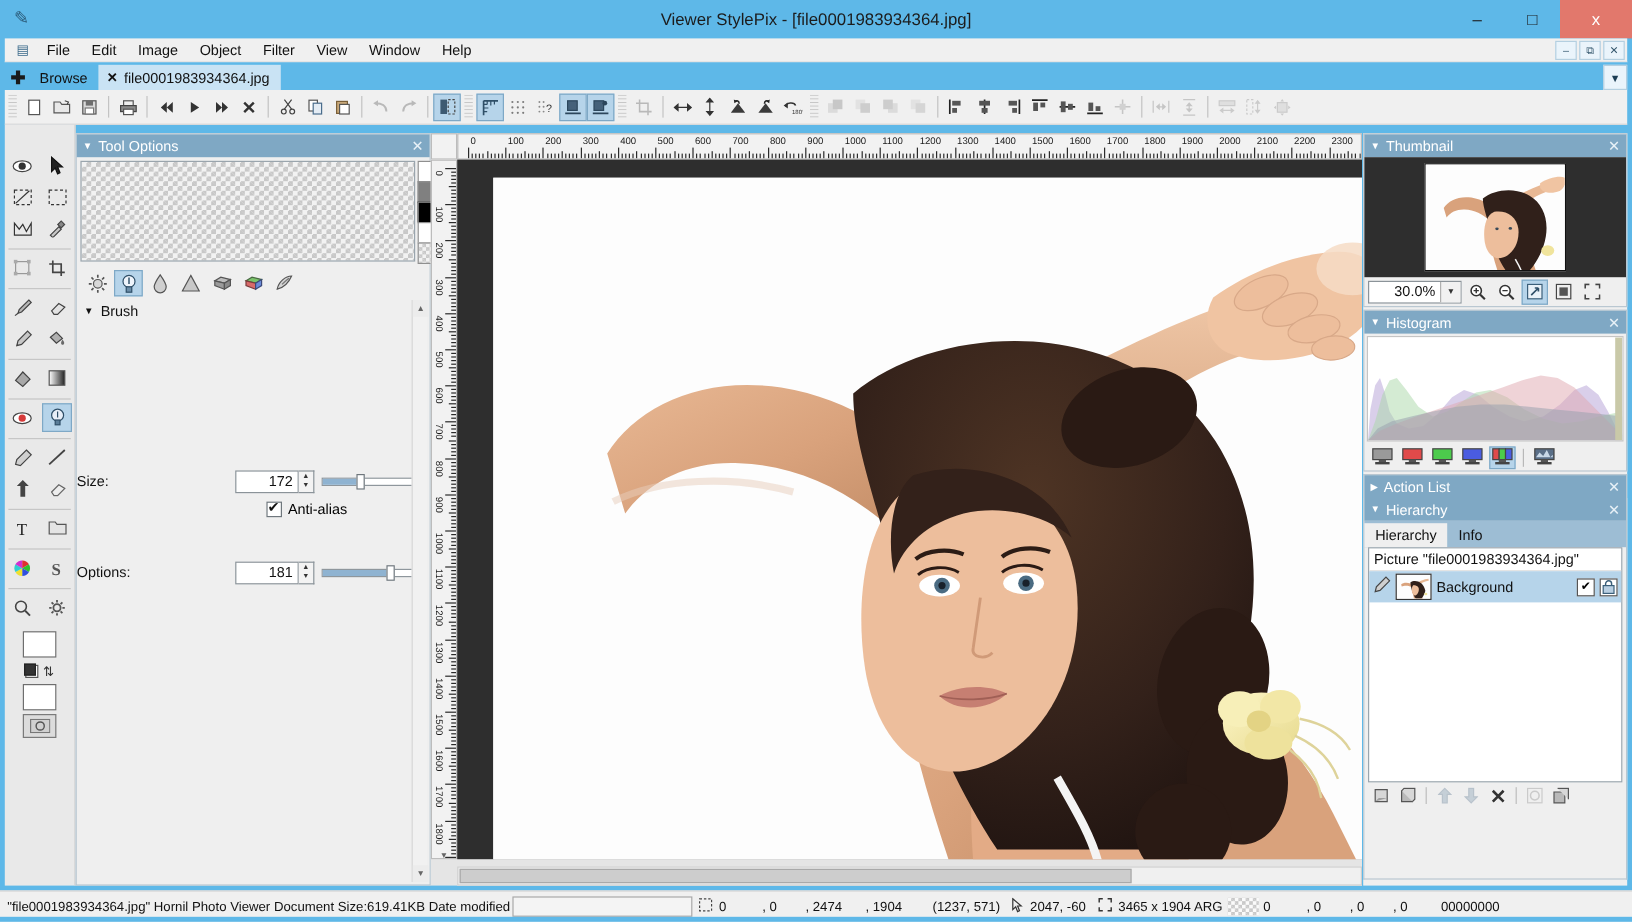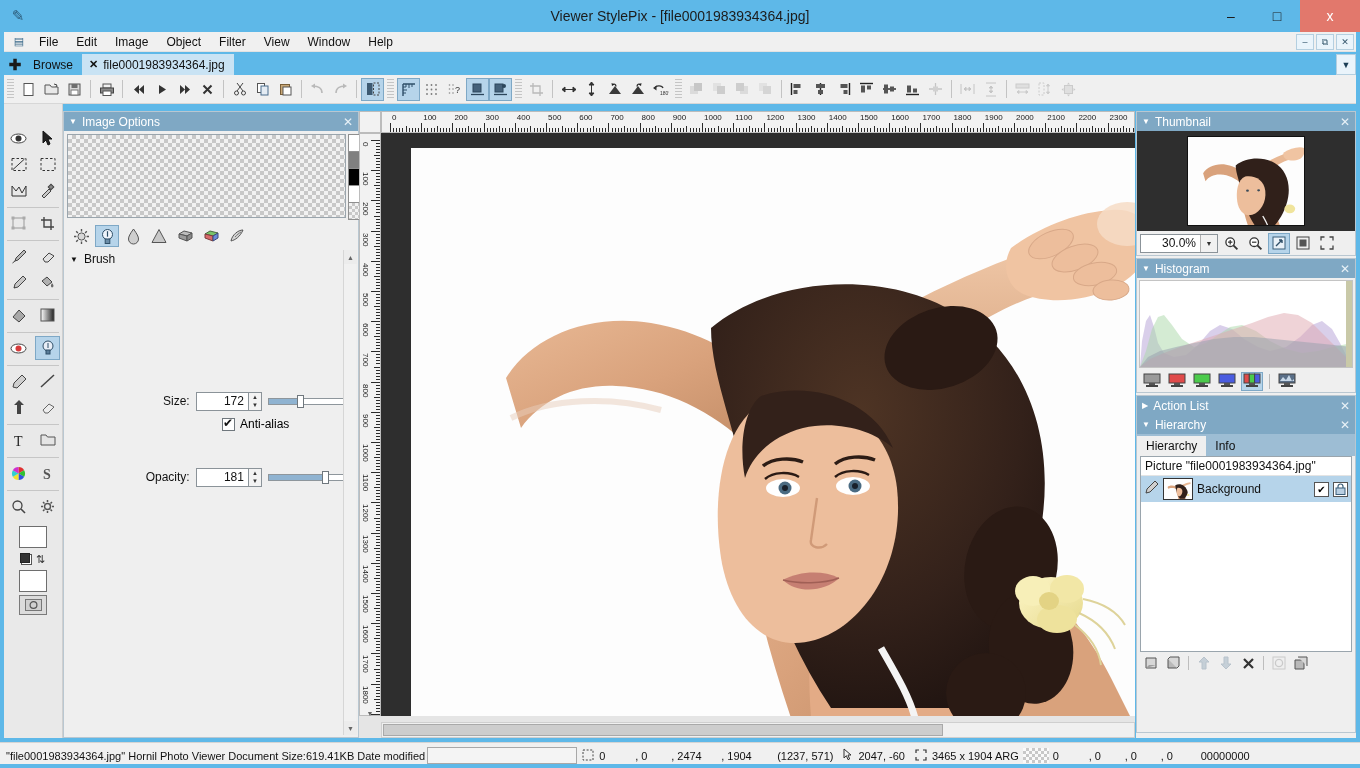--- a/index.html
+++ b/index.html
@@ -162,21 +162,21 @@
     width: 13px; height: 14px; display: flex; align-items: center; justify-content: center;
     font-size: 7px; color: #666; background: #ececec;
   }
   .opt-scrollbar .sb-dn { position: absolute; bottom: 0; }
 
   .field-row {
     position: absolute; left: 0; width: 290px; height: 22px;
     display: flex; align-items: center;
   }
   .field-label {
-    width: 155px; text-align: right; padding-right: 6px; font-size: 12px; color: #111;
+    width: 155px; text-align: left; padding-right: 6px; font-size: 12px; color: #111;
   }
   .numbox {
     width: 62px; height: 19px; border: 1px solid #8b9399; background: #fff;
     text-align: right; padding-right: 4px; font-size: 12px; line-height: 17px; color: #111;
   }
   .spinner {
     width: 15px; height: 19px; border: 1px solid #8b9399; border-left: none; background: #f3f3f3;
     display: flex; flex-direction: column;
   }
   .spinner span { flex: 1; display: flex; align-items: center; justify-content: center; font-size: 6px; color: #333; }
@@ -803,21 +803,21 @@
             <rect x="0.5" y="0.5" width="16" height="11" fill="#d0d0d0" stroke="#777"></rect>
             <circle cx="8.5" cy="6" r="3.4" fill="none" stroke="#555" stroke-width="1.2"></circle>
           </svg>
       </div>
     </div>
   </div>
 
   <div class="tooloptions">
     <div class="panel-head">
       <span class="arrow">▼</span>
-      <span class="ttl">Image Options</span>
+      <span class="ttl">Tool Options</span>
       <span class="x">✕</span>
     </div>
     <div class="checker"></div>
     <div class="swatch-col">
       <div style="background:#ffffff"></div>
       <div style="background:#808080"></div>
       <div style="background:#000000"></div>
       <div style="background:#ffffff"></div>
       <div style="background-image:linear-gradient(45deg,#c8c8c8 25%,transparent 25%,transparent 75%,#c8c8c8 75%),linear-gradient(45deg,#c8c8c8 25%,transparent 25%,transparent 75%,#c8c8c8 75%);background-size:6px 6px;background-position:0 0,3px 3px;background-color:#f2f2f2;"></div>
     </div>
@@ -890,21 +890,21 @@
       <span class="reset-ico">↺</span>
     </div>
 
     <div class="checkrow">
       <span class="chkbox"></span>
       <span>Anti-alias</span>
     </div>
 
 
     <div class="field-row" style="top:354px;">
-      <div class="field-label">Opacity:</div>
+      <div class="field-label">Options:</div>
       <div class="numbox">181</div>
       <div class="spinner">
           <span>▲</span>
           <span>▼</span>
         </div>
       <div class="slider">
         <div class="track"></div>
           <div class="fill" style="width:54px;"></div>
           <div class="knob" style="left:54px;"></div>
       </div>

